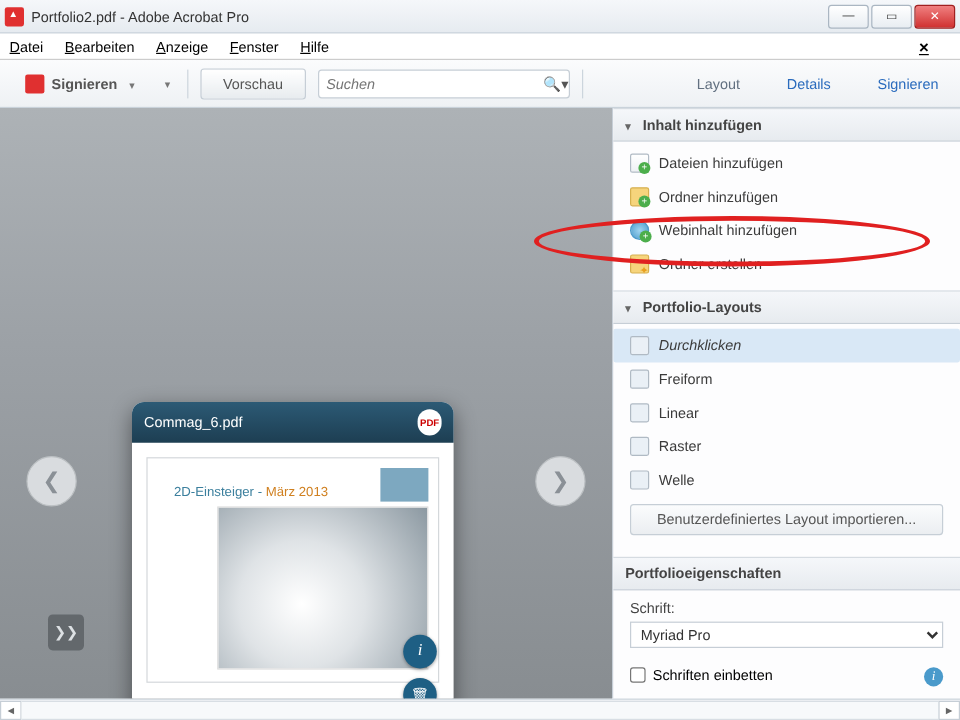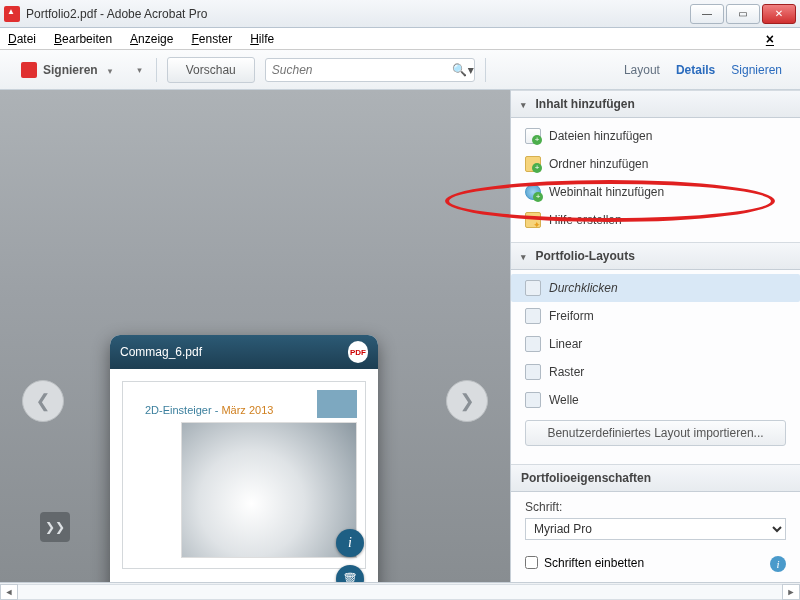--- a/index.html
+++ b/index.html
@@ -25,23 +25,23 @@
 .btn-create { display:flex; align-items:center; gap:6px; padding:4px 10px; border:1px solid transparent; border-radius:3px; cursor:pointer;}
 .btn-create .ic{width:16px;height:16px;background:#e03030;border-radius:2px;}
 .btn-create b{font-weight:bold;color:#555;}
 .btn-create .drop::after{content:"▾"; font-size:9px; margin-left:4px; color:#777;}
 .sep{width:1px;height:24px;background:#ccd5dd;}
 .small-drop{ color:#777; font-size:9px; padding:4px;}
 .vorschau-btn{ padding:5px 18px; background:linear-gradient(#fff,#e8ecef); border:1px solid #c6ced6; border-radius:3px; color:#555; cursor:pointer;}
 .search-wrap{ flex:1; display:flex; align-items:center; max-width:210px;}
 .search-input{ width:100%; height:24px; border:1px solid #c6ced6; border-radius:3px; padding:0 24px 0 6px; font-size:12px; font-style:italic; color:#888;}
 .search-ic{ margin-left:-22px; font-size:12px; color:#555;}
-.pull-right{margin-left:auto; display:flex; align-items:center; gap:0;}
+.pull-right{margin-left:auto; display:flex; align-items:center; gap:23px;}
 .tab-link{ color:#627080; padding:6px 8px; cursor:pointer;}
-.tab-link.active{ color:#2a6bbd; font-weight:bold;}
+.tab-link.active{ color:#2a6bbd; font-weight:normal;}
 .tab-link.imp{ color:#2a6bbd;}
 
 
 .main { display:flex; height: calc(600px - 28px - 22px - 40px - 18px); }
 
 
 .canvas { flex:1; background:linear-gradient(#adb2b6,#9ca1a6 40%,#888d91); position:relative; overflow:hidden;}
 .nav-circle{ width:42px; height:42px; background:#d9dcdf; border:1px solid #bcc0c3; border-radius:50%; position:absolute; top:290px; display:flex; align-items:center; justify-content:center; color:#8a9096; font-size:18px; cursor:pointer;}
 .nav-circle.left{ left:22px;} .nav-circle.right{ right:22px;}
 .dbl-chev{position:absolute; left:40px; bottom:40px; width:30px;height:30px; background:#63686c; border-radius:4px; color:#dde1e4; display:flex;align-items:center;justify-content:center; font-size:12px; cursor:pointer;}
@@ -172,21 +172,21 @@
       <div class="pitem">
           <span class="ic folder"></span>
           <span>Ordner hinzufügen</span>
         </div>
       <div class="pitem">
           <span class="ic globe"></span>
           <span>Webinhalt hinzufügen</span>
         </div>
       <div class="pitem">
           <span class="ic newfolder"></span>
-          <span>Hilfe erstellen</span>
+          <span>Ordner erstellen</span>
         </div>
     </div>
 
     <div class="phead">
         <span class="tw"></span>
         <span>Portfolio-Layouts</span>
       </div>
     <div class="plist">
       <div class="pitem selected">
           <span class="ic layout"></span>

